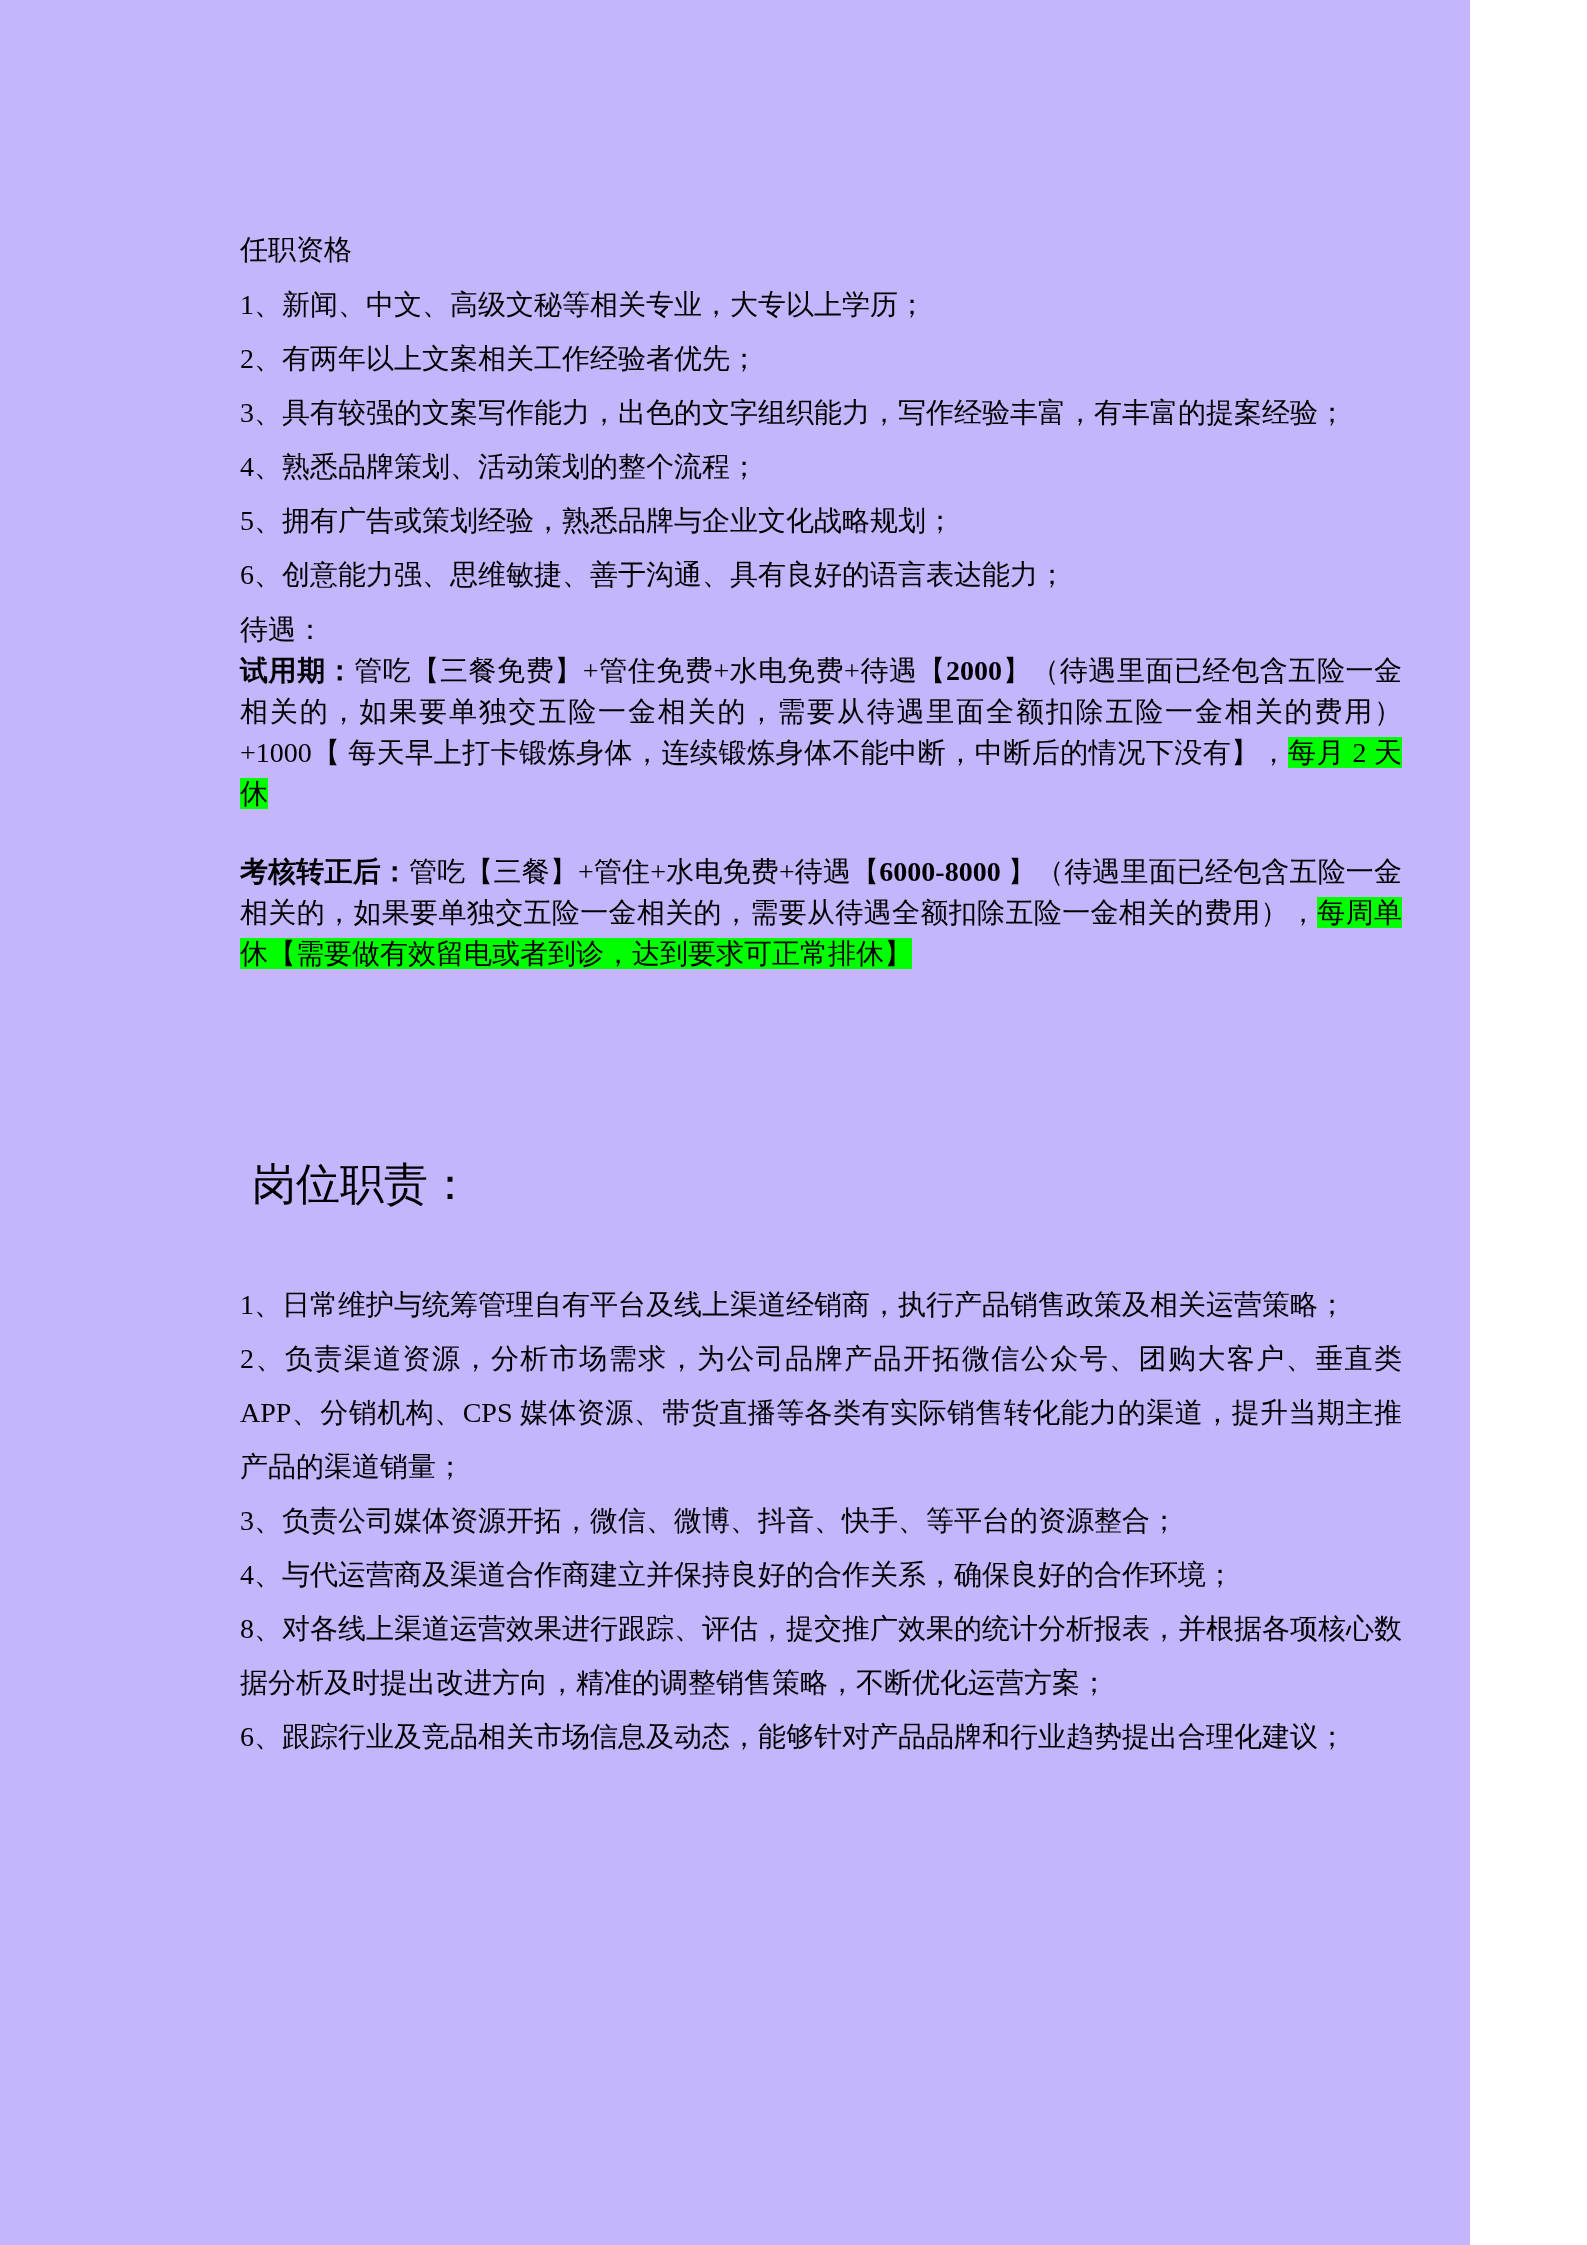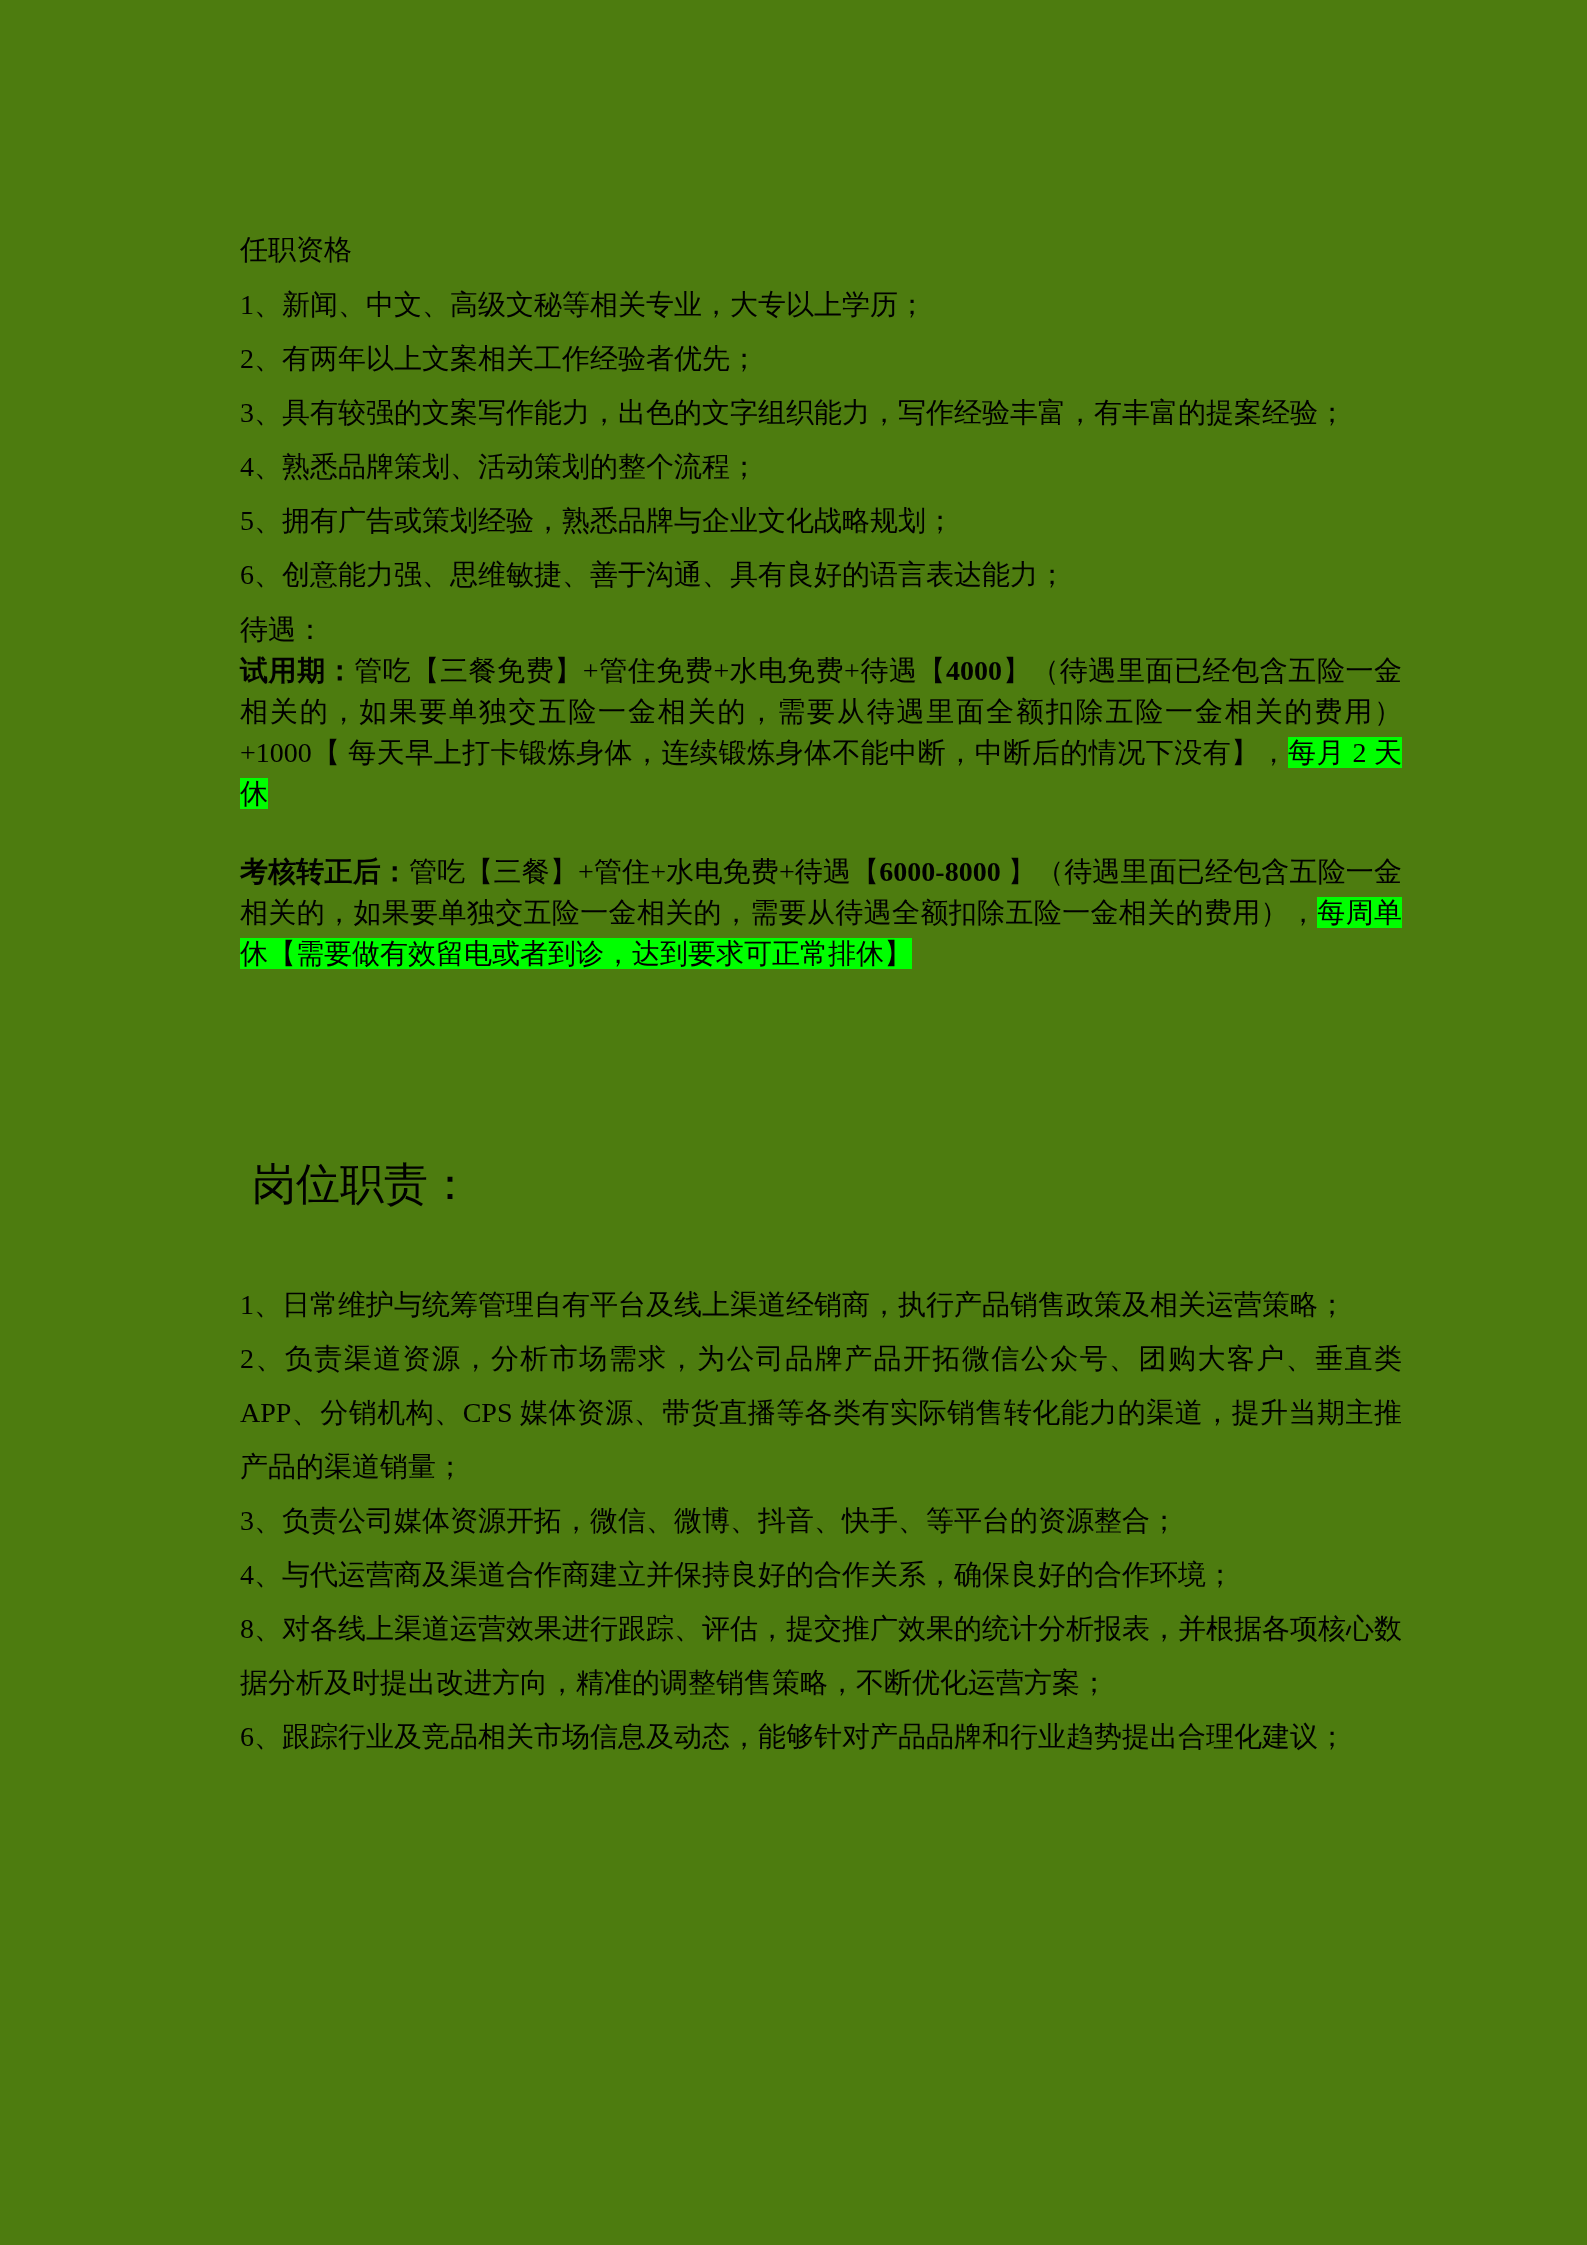--- a/index.html
+++ b/index.html
@@ -1,19 +1,19 @@
 <!DOCTYPE html>
 <html><head>
 <meta charset="utf-8">
 <style>
   html,body{margin:0;padding:0;background:#ffffff;}
   .page{
     position:relative;
-    width:1587px;height:2245px;
-    background:#4d7c0f;
+    width:1470px;height:2245px;
+    background:#c4b5fd;
     color:#000000;
     font-family:"Liberation Serif","DejaVu Serif",serif;
     overflow:hidden;
   }
   .content{
     position:absolute;
     left:240px;top:0;
     width:1162px;
     padding-top:230px;
   }
@@ -68,21 +68,21 @@
       <div class="qual-item">1、新闻、中文、高级文秘等相关专业，大专以上学历；</div>
       <div class="qual-item">2、有两年以上文案相关工作经验者优先；</div>
       <div class="qual-item">3、具有较强的文案写作能力，出色的文字组织能力，写作经验丰富，有丰富的提案经验；</div>
       <div class="qual-item">4、熟悉品牌策划、活动策划的整个流程；</div>
       <div class="qual-item">5、拥有广告或策划经验，熟悉品牌与企业文化战略规划；</div>
       <div class="qual-item">6、创意能力强、思维敏捷、善于沟通、具有良好的语言表达能力；</div>
     </div>
 
     <div class="body-line treatment-heading">待遇：</div>
 
-    <div class="para"><span class="b">试用期：</span><span>管吃【三餐免费】+管住免费+水电免费+待遇【</span><span class="amt">4000</span><span>】（待遇里面已经包含五险一金相关的，如果要单独交五险一金相关的，需要从待遇里面全额扣除五险一金相关的费用）+1000【 每天早上打卡锻炼身体，连续锻炼身体不能中断，中断后的情况下没有】，</span><span class="hl">每月 2 天休</span></div>
+    <div class="para"><span class="b">试用期：</span><span>管吃【三餐免费】+管住免费+水电免费+待遇【</span><span class="amt">2000</span><span>】（待遇里面已经包含五险一金相关的，如果要单独交五险一金相关的，需要从待遇里面全额扣除五险一金相关的费用）+1000【 每天早上打卡锻炼身体，连续锻炼身体不能中断，中断后的情况下没有】，</span><span class="hl">每月 2 天休</span></div>
 
     <div class="para para-confirmed"><span class="b">考核转正后：</span><span>管吃【三餐】+管住+水电免费+待遇【</span><span class="amt">6000-8000 </span><span>】（待遇里面已经包含五险一金相关的，如果要单独交五险一金相关的，需要从待遇全额扣除五险一金相关的费用），</span><span class="hl">每周单休【需要做有效留电或者到诊，达到要求可正常排休】</span></div>
 
 
     <div class="duties-heading">岗位职责：</div>
 
     <div class="duty-list">
       <div class="duty-item">1、日常维护与统筹管理自有平台及线上渠道经销商，执行产品销售政策及相关运营策略；</div>
       <div class="duty-item">2、负责渠道资源，分析市场需求，为公司品牌产品开拓微信公众号、团购大客户、垂直类APP、分销机构、CPS 媒体资源、带货直播等各类有实际销售转化能力的渠道，提升当期主推产品的渠道销量；</div>
       <div class="duty-item">3、负责公司媒体资源开拓，微信、微博、抖音、快手、等平台的资源整合；</div>

